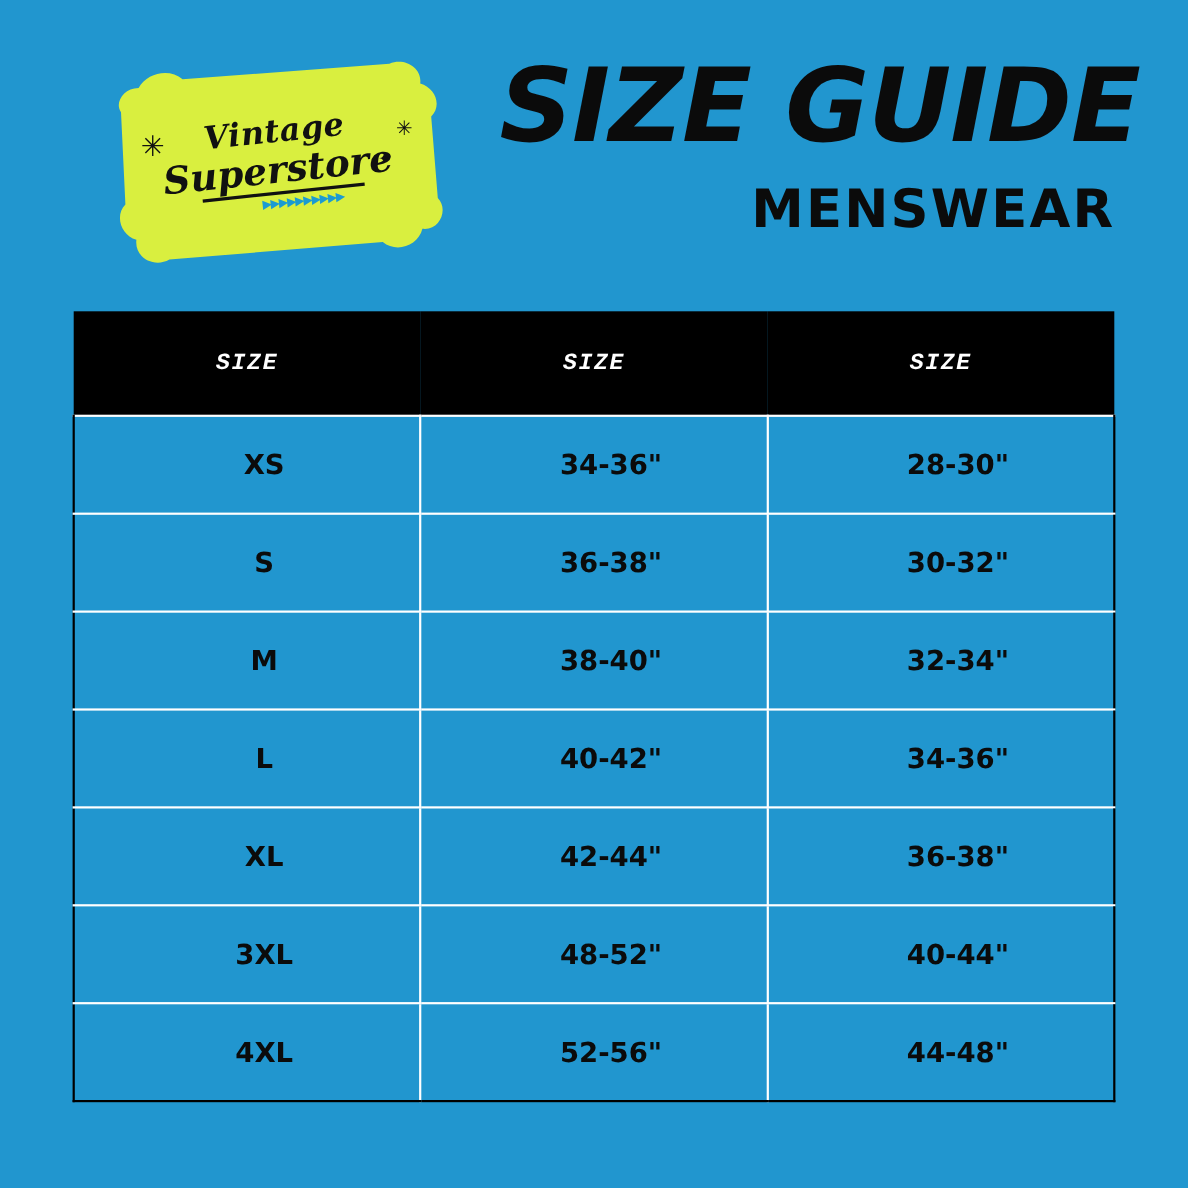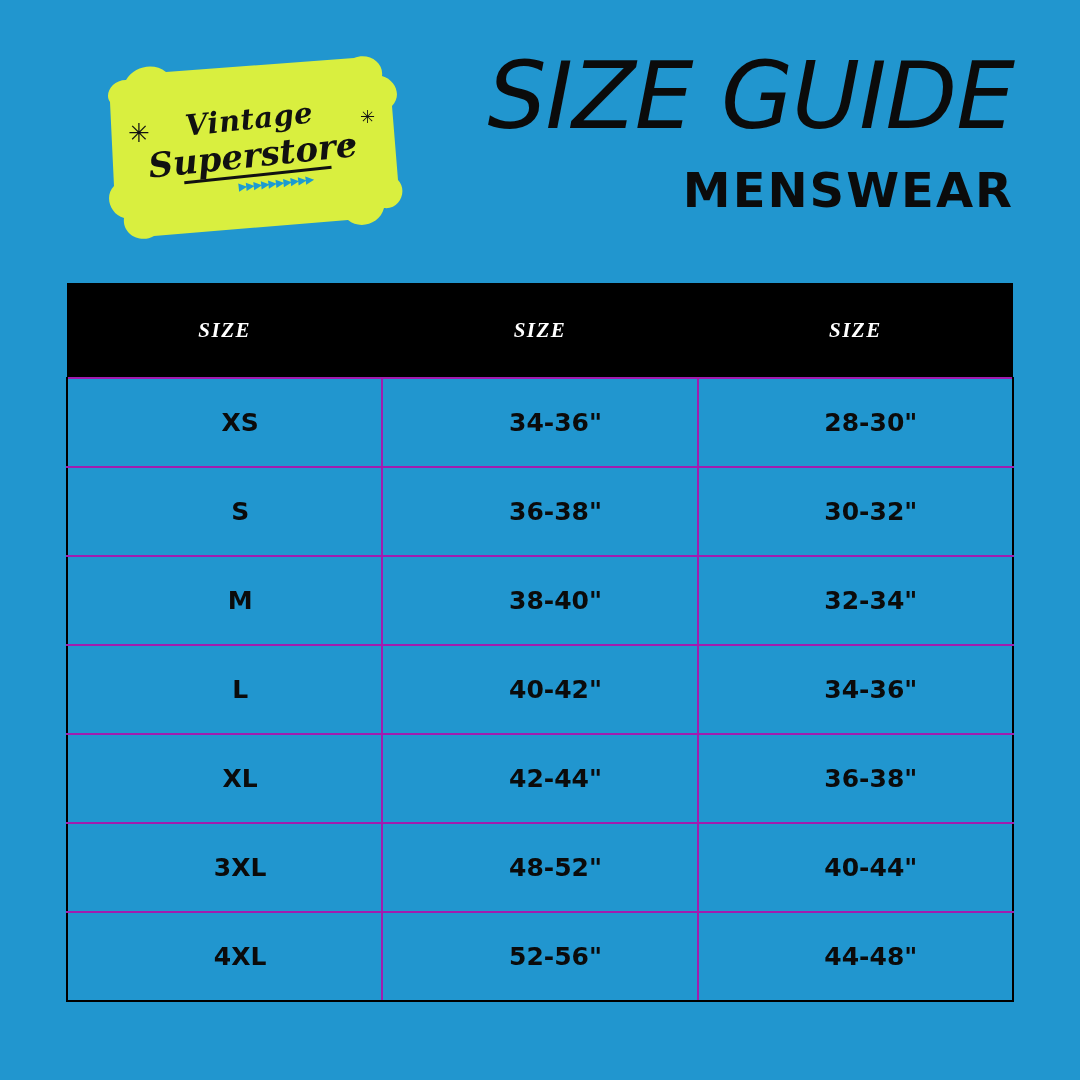--- a/index.html
+++ b/index.html
@@ -92,21 +92,21 @@
   
   .heading-block {
     position: absolute;
     right: 66px;
     top: 52px;
     text-align: right;
     width: 560px;
   }
   .title {
     font-family: "DejaVu Sans", sans-serif;
-    font-weight: normal;
+    font-weight: bold;
     font-style: italic;
     font-size: 93px;
     line-height: 0.95;
     color: #0b0b0b;
     letter-spacing: -1px;
     margin: 0;
     white-space: nowrap;
   }
   .subtitle {
     font-family: "DejaVu Sans", sans-serif;
@@ -127,35 +127,35 @@
   }
   table.size-table {
     border-collapse: collapse;
     width: 100%;
     table-layout: fixed;
   }
   table.size-table th {
     background: #000000;
     color: #ffffff;
     height: 92px;
-    font-family: Liberation Serif, serif;
+    font-family: Liberation Mono, monospace;
     font-style: italic;
     font-weight: bold;
     font-size: 21px;
     letter-spacing: 1.5px;
     border: none;
   }
   table.size-table td {
     height: 85px;
     text-align: center;
     font-family: "DejaVu Sans", sans-serif;
     font-weight: bold;
     font-size: 25px;
     color: #0b0b0b;
-    border: 2px solid #a21caf;
+    border: 2px solid #ffffff;
     background: transparent;
     padding-left: 32px;
   }
   table.size-table tr td:first-child { border-left: 2px solid #000; }
   table.size-table tr td:last-child  { border-right: 2px solid #000; }
   table.size-table tbody tr:last-child td { border-bottom: 2px solid #000; }
 </style>
 </head>
 <body>
 

